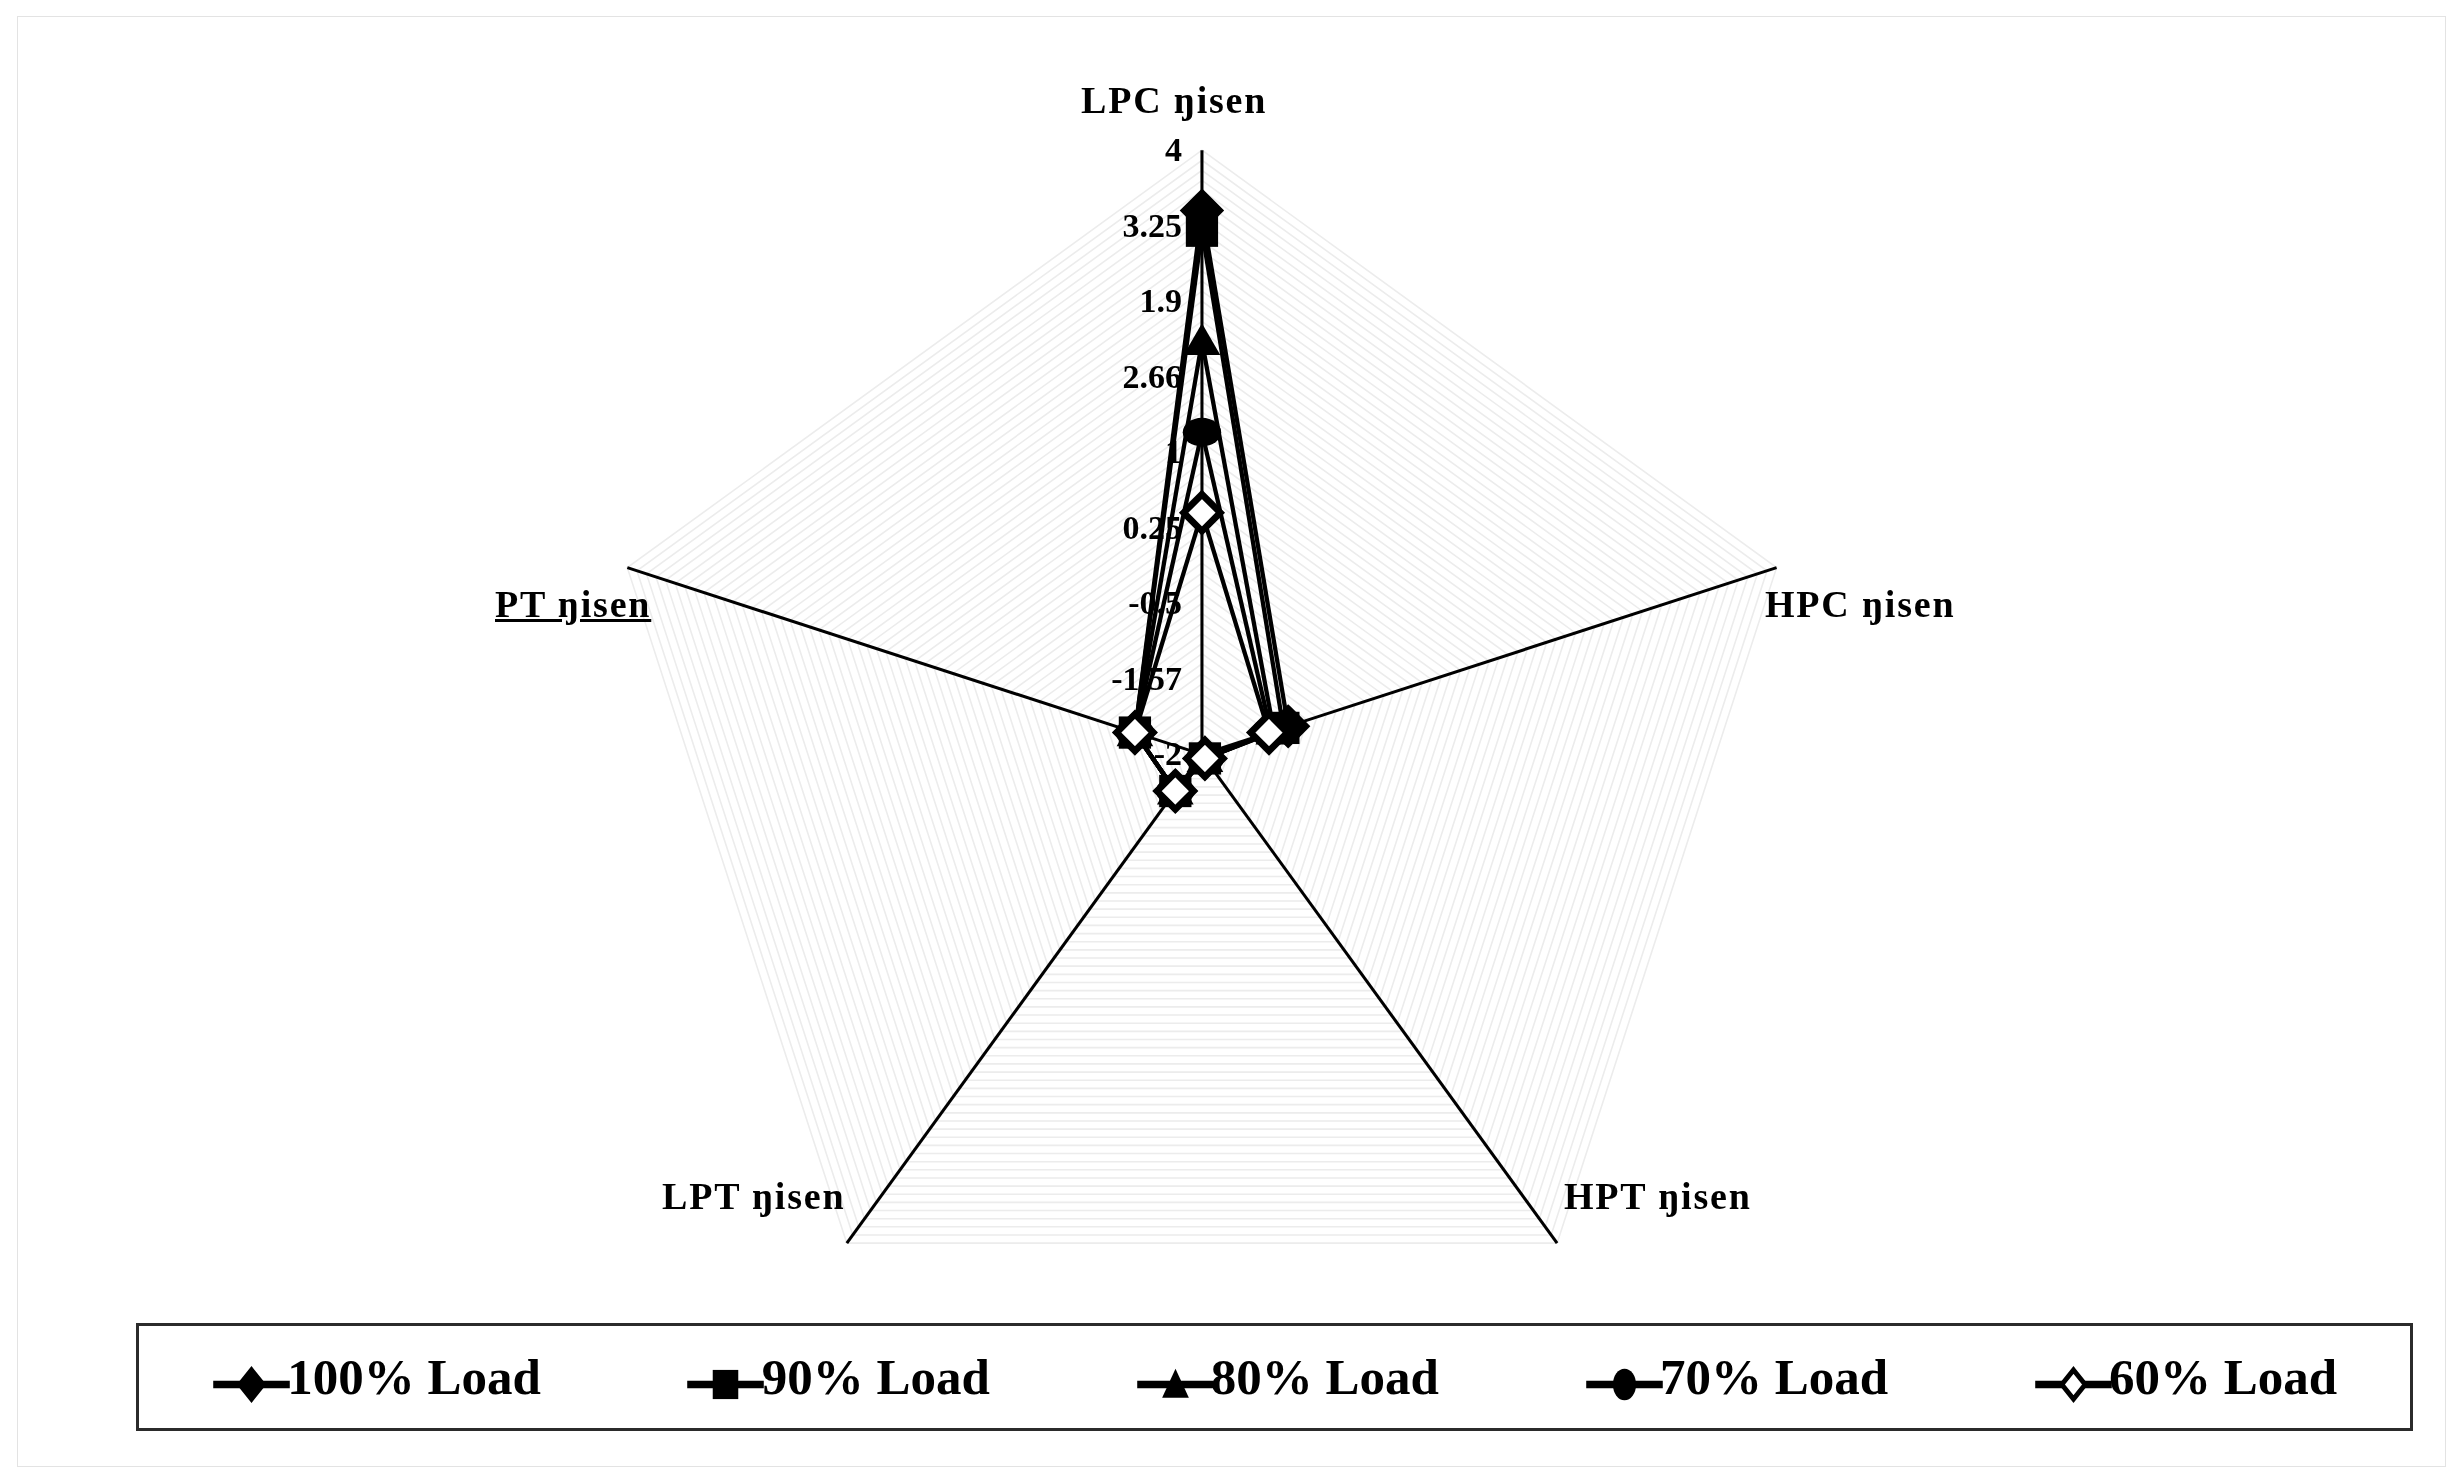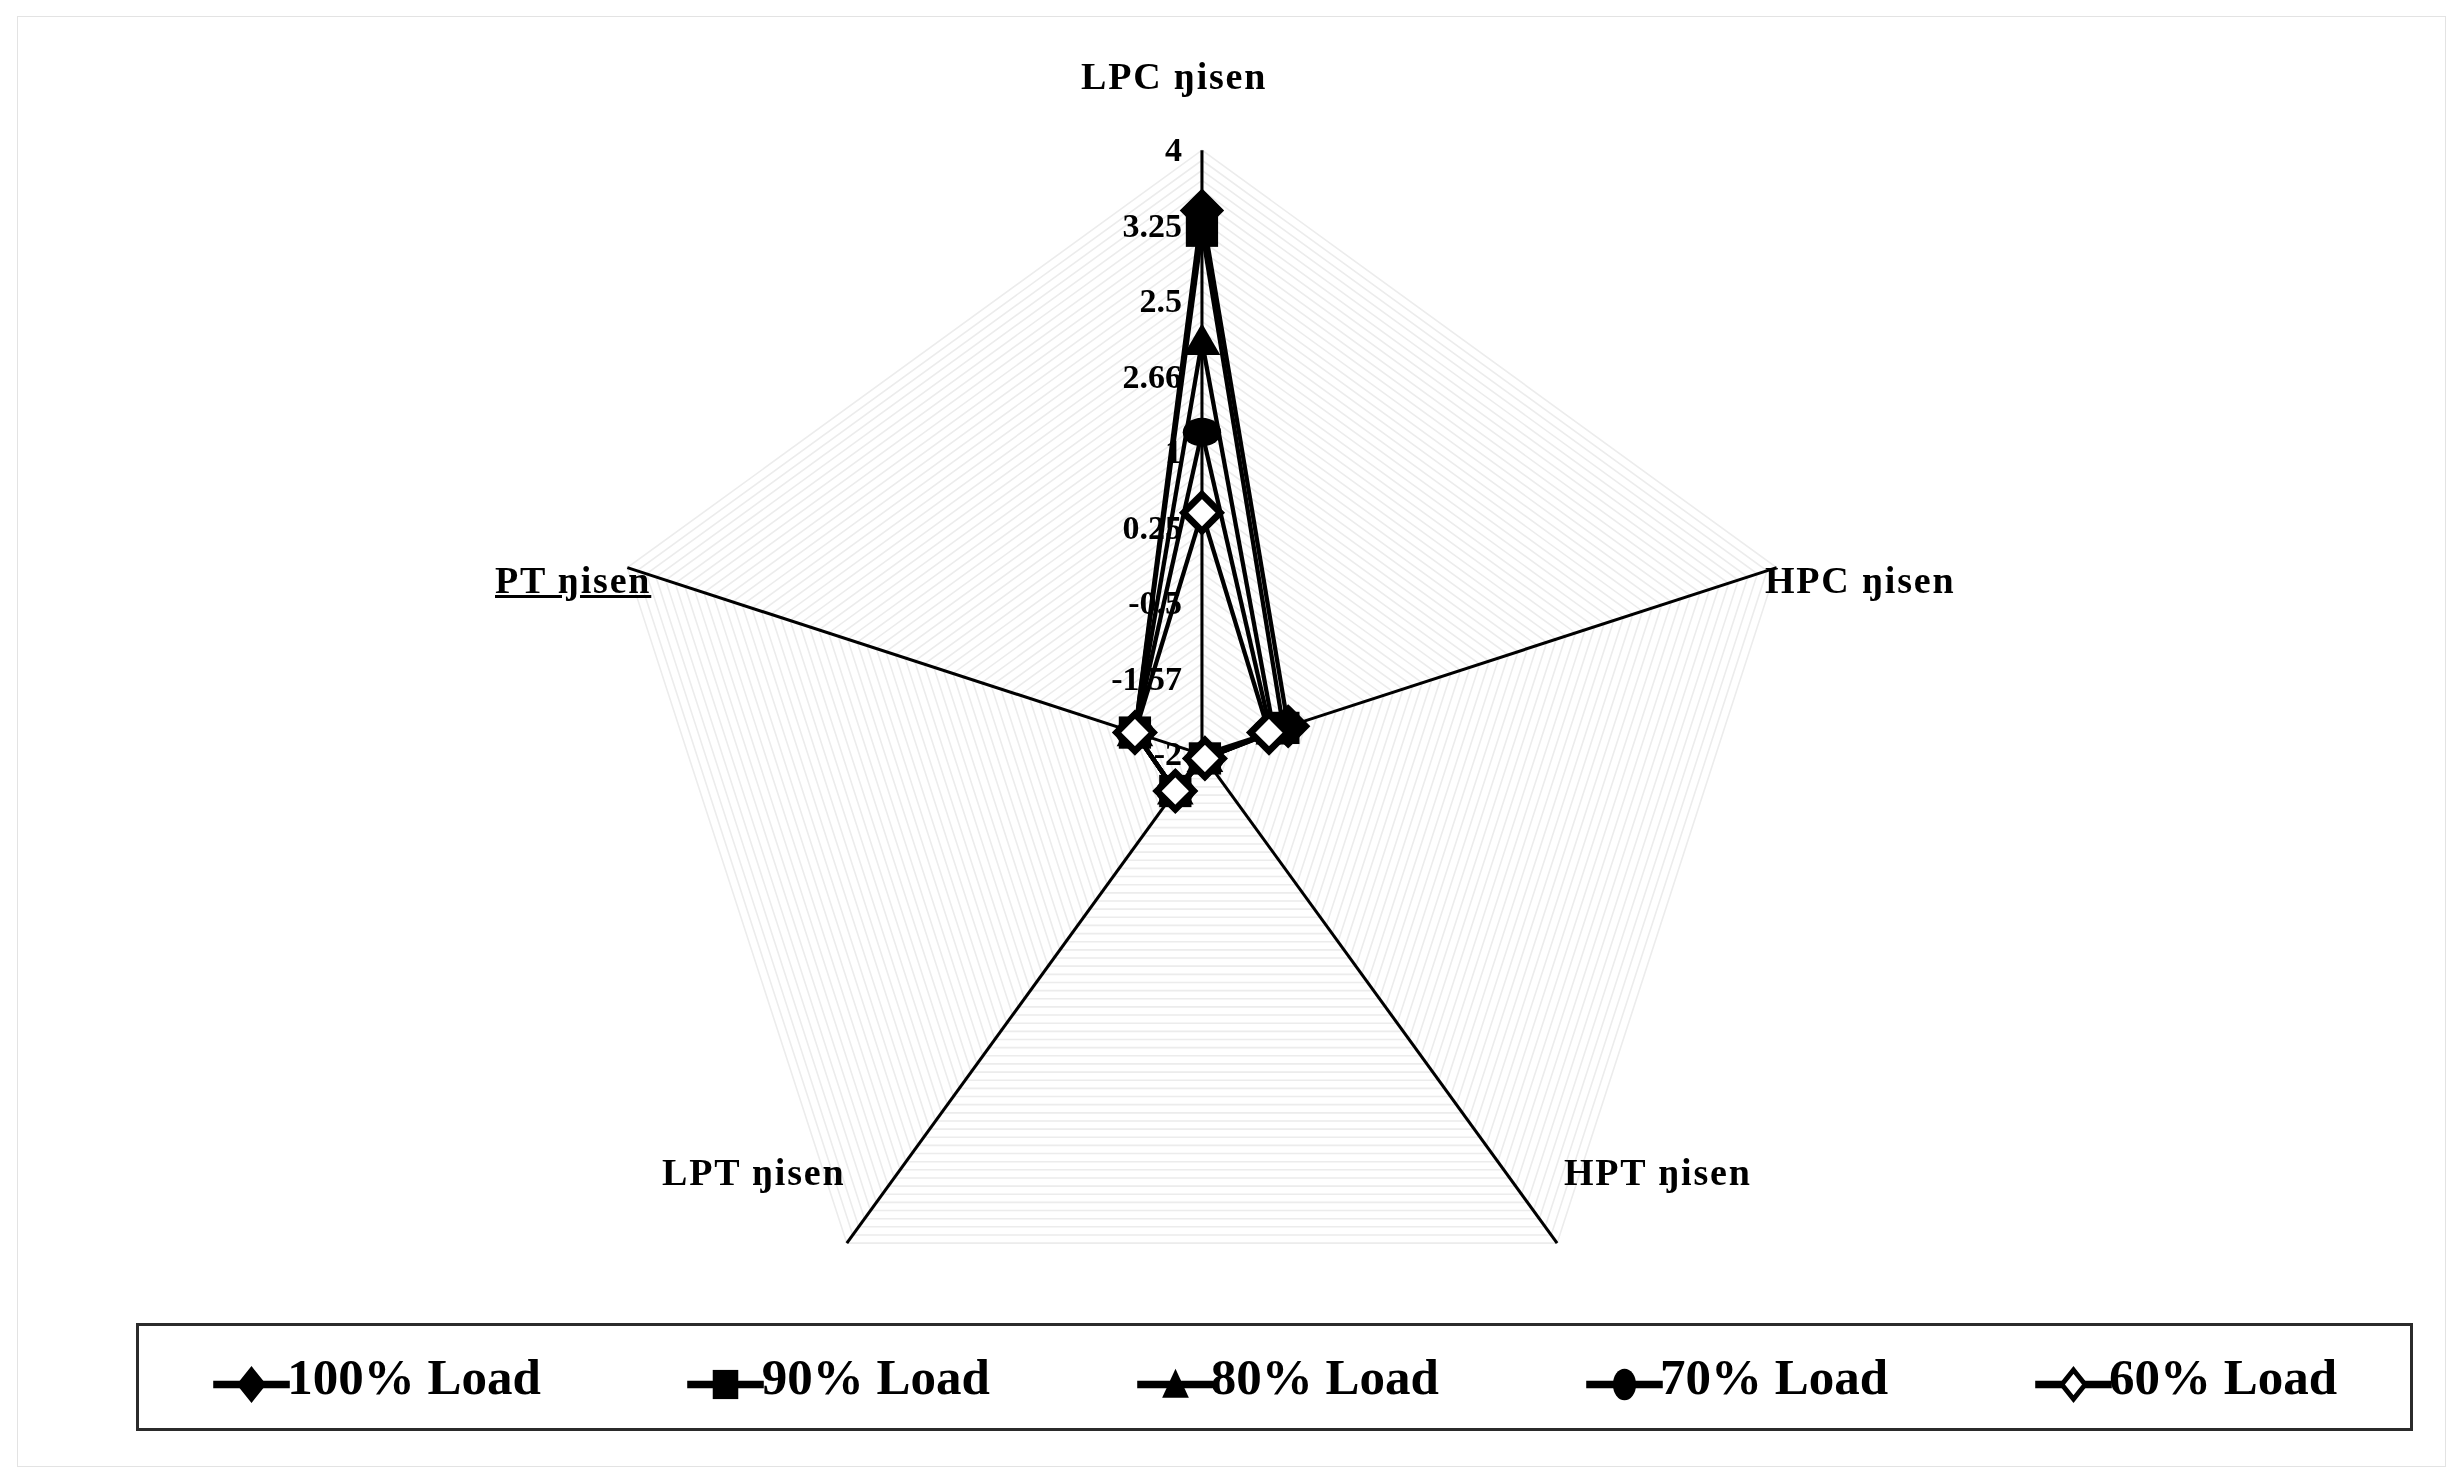--- a/index.html
+++ b/index.html
@@ -21,21 +21,21 @@
   #plot-area{
     position:absolute;left:0;top:0;width:2462px;height:1289px;
   }
   #radar-svg{position:absolute;left:0;top:0;width:2462px;height:1289px;}
 
   
   .axis-label{
     position:absolute;
     font-family:"Liberation Serif", serif;
     font-size:38px;font-weight:700;color:#000000;
-    letter-spacing:1.8px;white-space:nowrap;
+    letter-spacing:1.8px;white-space:nowrap;margin-top:24px;
   }
   #label-lpc{left:1063px;top:37px;}
   #label-hpc{left:1747px;top:541px;}
   #label-hpt{left:1546px;top:1133px;}
   #label-lpt{left:644px;top:1133px;}
   #label-pt{left:477px;top:541px;text-decoration:underline;}
 
   
   .tick-label{
     position:absolute;
@@ -187,21 +187,21 @@
 
       <div class="axis-label" id="label-lpc">LPC ŋisen</div>
       <div class="axis-label" id="label-hpc">HPC ŋisen</div>
       <div class="axis-label" id="label-hpt">HPT ŋisen</div>
       <div class="axis-label" id="label-lpt">LPT ŋisen</div>
       <div class="axis-label" id="label-pt">PT ŋisen</div>
 
       <div id="tick-layer">
           <div class="tick-label" style="left: 1164px; top: 133px;">4</div>
           <div class="tick-label" style="left: 1164px; top: 209px;">3.25</div>
-          <div class="tick-label" style="left: 1164px; top: 284px;">2.5</div>
+          <div class="tick-label" style="left: 1164px; top: 284px;">1.9</div>
           <div class="tick-label" style="left: 1164px; top: 360px;">2.66</div>
           <div class="tick-label" style="left: 1164px; top: 435px;">1</div>
           <div class="tick-label" style="left: 1164px; top: 511px;">0.25</div>
           <div class="tick-label" style="left: 1164px; top: 586px;">-0.5</div>
           <div class="tick-label" style="left: 1164px; top: 662px;">-1.57</div>
           <div class="tick-label" style="left: 1164px; top: 737px;">-2</div>
         </div>
     </div>
 
     <div id="legend-box">

